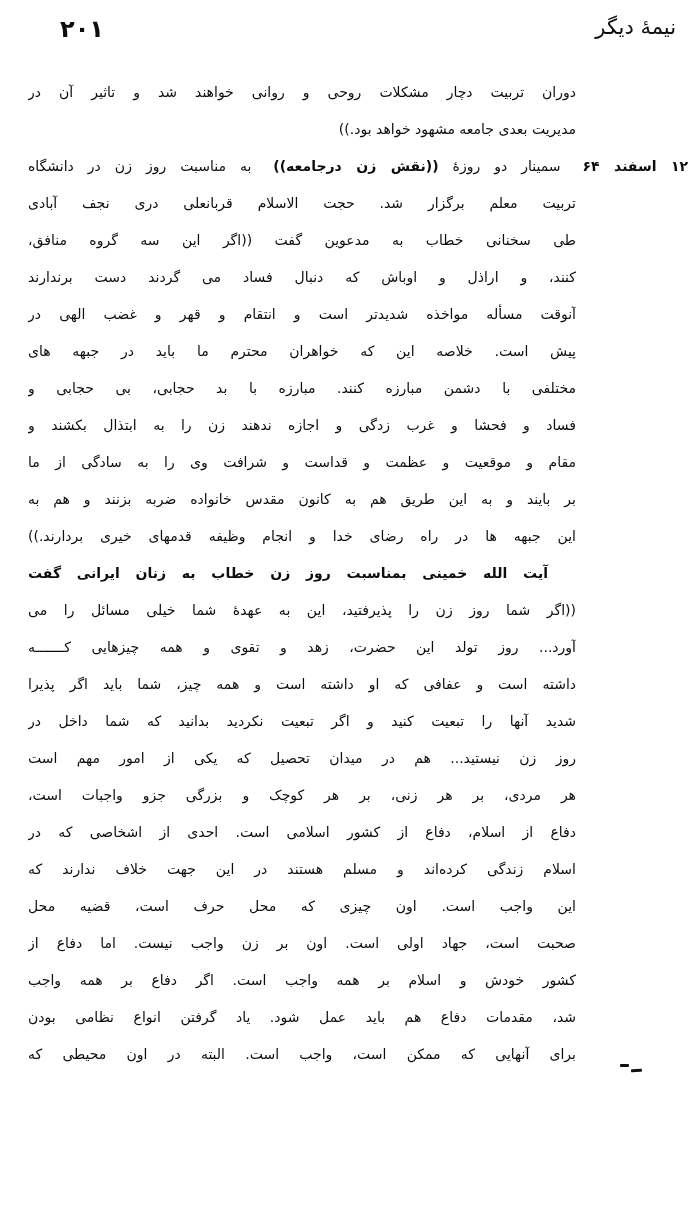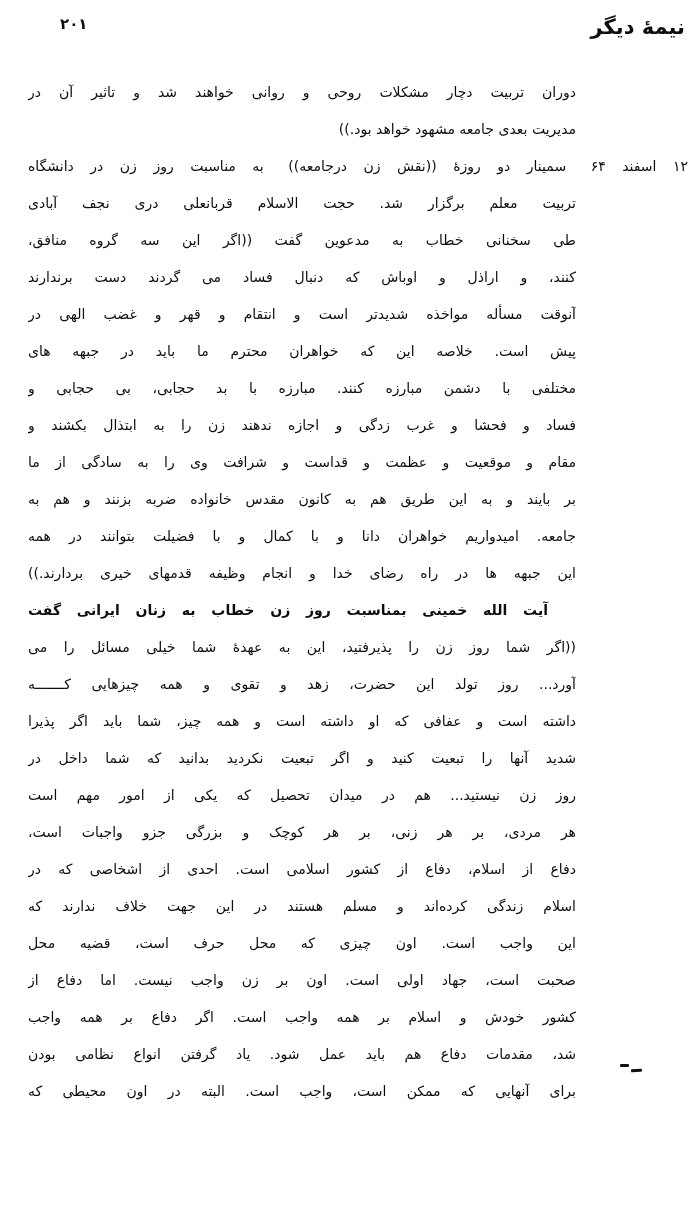--- a/index.html
+++ b/index.html
@@ -7,27 +7,27 @@
     position:relative;
     width:695px; height:1206px;
     margin:0 auto;
     background:#ffffff;
     color:#0d0d0d;
     font-family:"DejaVu Sans", sans-serif;
     direction:rtl;
     overflow:hidden;
   }
   .running-title {
-    position:absolute; top:15px; right:10px;
-    font-size:21px; font-weight:bold;
+    position:absolute; top:15px; right:19px;
+    font-size:21px; font-weight:normal;
     white-space:nowrap;
   }
   .page-number {
     position:absolute; top:15px; left:60px;
-    font-size:15px; font-weight:bold;
+    font-size:24px; font-weight:bold;
     letter-spacing:2px;
     white-space:nowrap;
   }
   .body-text {
     position:absolute; top:74px; right:119px;
     width:548px;
     font-size:14px;
     line-height:37px;
   }
   .line {
@@ -36,21 +36,21 @@
     text-align:justify;
     text-align-last:justify;
     text-justify:inter-word;
   }
   .line.align-right {
     text-align:right;
     text-align-last:right;
   }
   .line.hang { margin-right:-112px; }
   .line.indent { text-indent:28px;font-weight:bold; }
-  .bold { font-weight:normal;margin-left:8px; }
+  .bold { font-weight:bold;margin-left:8px; }
   
   .ink-mark { position:absolute; top:1064px; left:620px; width:24px; height:10px; }
   .ink-mark i { position:absolute; background:#111; border-radius:1px; }
   .ink-mark i:nth-child(1) { left:0; top:0; width:9px; height:3px; }
   .ink-mark i:nth-child(2) { left:11px; top:5px; width:11px; height:3px; transform:rotate(-4deg); }
 </style>
 </head>
 <body>
 
 <div class="page">
@@ -65,21 +65,20 @@
       <div class="line hang"><span class="bold">۱۲ اسفند ۶۴</span><span> سمینار دو روزهٔ </span><span class="bold">((نقش زن درجامعه))</span><span> به مناسبت روز زن در دانشگاه</span></div>
       <div class="line"><span>تربیت معلم برگزار شد. حجت الاسلام قربانعلی دری نجف آبادی</span></div>
       <div class="line"><span>طی سخنانی خطاب به مدعوین گفت ((اگر این سه گروه منافق،</span></div>
       <div class="line"><span>کنند، و اراذل و اوباش که دنبال فساد می گردند دست برندارند</span></div>
       <div class="line"><span>آنوقت مسأله مواخذه شدیدتر است و انتقام و قهر و غضب الهی در</span></div>
       <div class="line"><span>پیش است. خلاصه این که خواهران محترم ما باید در جبهه های</span></div>
       <div class="line"><span>مختلفی با دشمن مبارزه کنند. مبارزه با بد حجابی، بی حجابی و</span></div>
       <div class="line"><span>فساد و فحشا و غرب زدگی و اجازه ندهند زن را به ابتذال بکشند و</span></div>
       <div class="line"><span>مقام و موقعیت و عظمت و قداست و شرافت وی را به سادگی از ما</span></div>
       <div class="line"><span>بر بایند و به این طریق هم به کانون مقدس خانواده ضربه بزنند و هم به</span></div>
-      <div class="line"><span>جامعه. امیدواریم خواهران دانا و با کمال و با فضیلت بتوانند در همه</span></div>
       <div class="line"><span>این جبهه ها در راه رضای خدا و انجام وظیفه قدمهای خیری بردارند.))</span></div>
       <div class="line indent"><span>آیت الله خمینی بمناسبت روز زن خطاب به زنان ایرانی گفت</span></div>
       <div class="line"><span>((اگر شما روز زن را پذیرفتید، این به عهدهٔ شما خیلی مسائل را می</span></div>
       <div class="line"><span>آورد... روز تولد این حضرت، زهد و تقوی و همه چیزهایی کـــــــه</span></div>
       <div class="line"><span>داشته است و عفافی که او داشته است و همه چیز، شما باید اگر پذیرا</span></div>
       <div class="line"><span>شدید آنها را تبعیت کنید و اگر تبعیت نکردید بدانید که شما داخل در</span></div>
       <div class="line"><span>روز زن نیستید... هم در میدان تحصیل که یکی از امور مهم است</span></div>
       <div class="line"><span>هر مردی، بر هر زنی، بر هر کوچک و بزرگی جزو واجبات است،</span></div>
       <div class="line"><span>دفاع از اسلام، دفاع از کشور اسلامی است. احدی از اشخاصی که در</span></div>
       <div class="line"><span>اسلام زندگی کرده‌اند و مسلم هستند در این جهت خلاف ندارند که</span></div>

